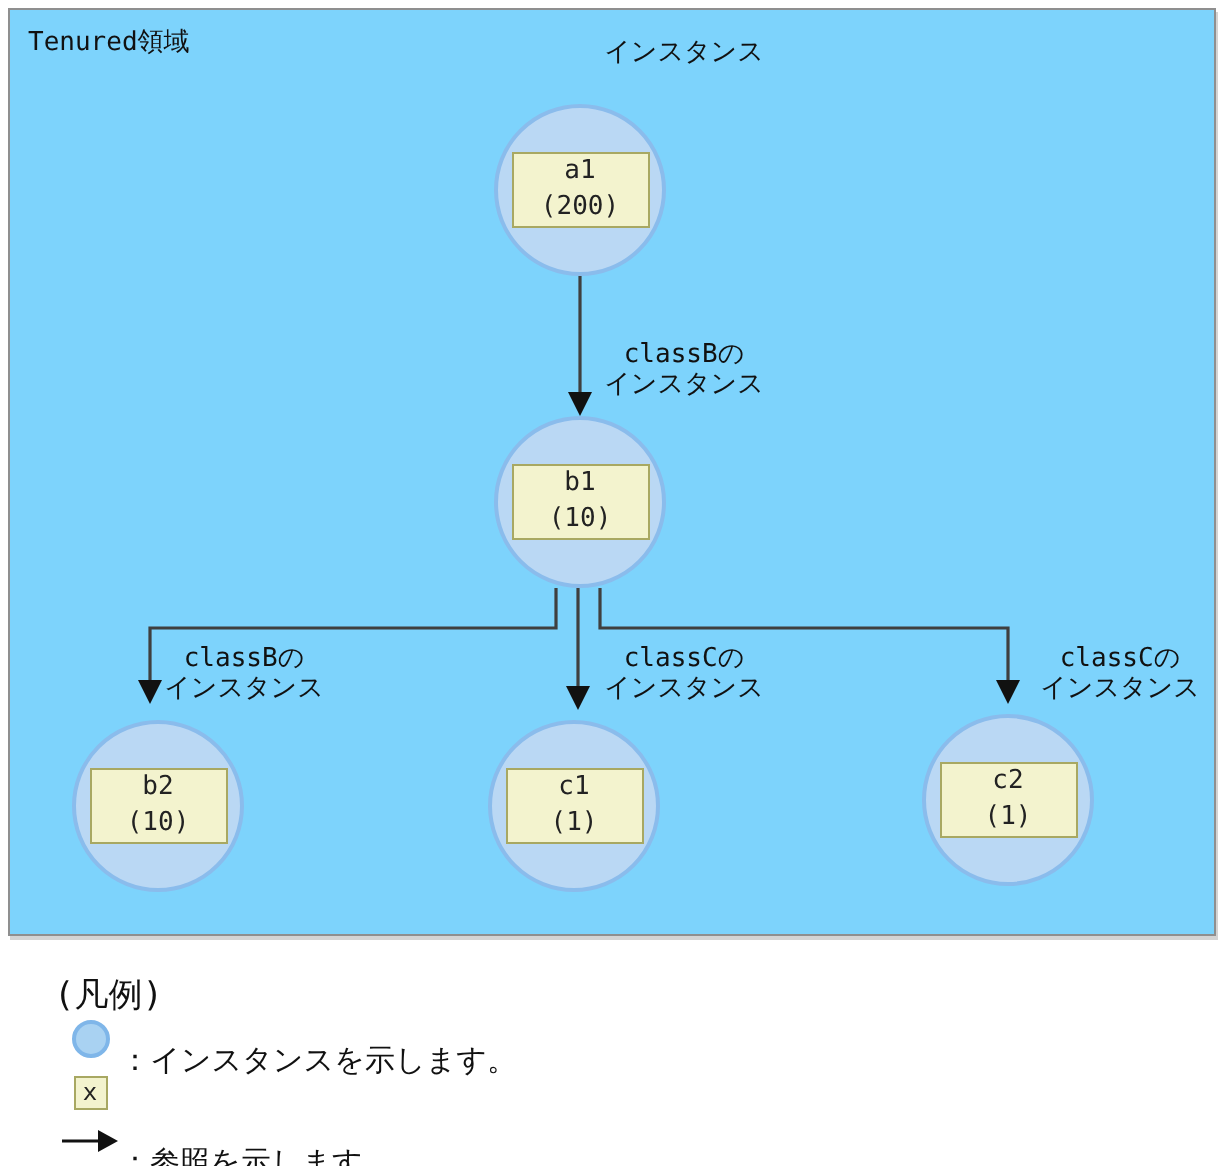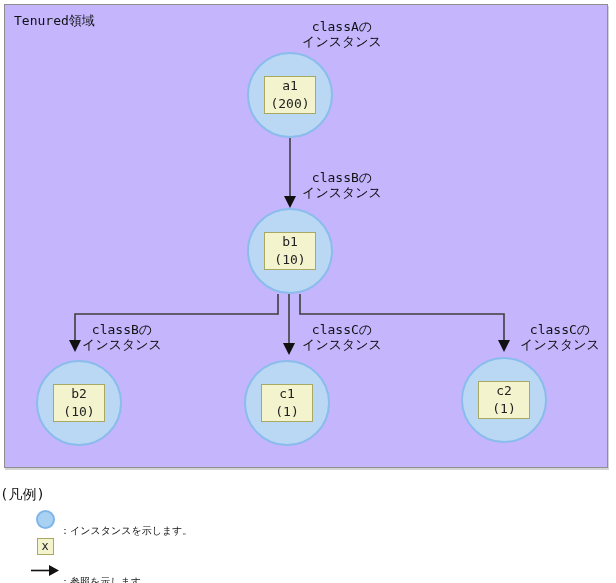--- a/index.html
+++ b/index.html
@@ -13,21 +13,21 @@
     background: #ffffff;
     overflow: hidden;
   }
 
   
   .tenured-box {
     position: absolute;
     left: 4px; top: 4px;
     width: 604px; height: 464px;
     border: 1px solid #8f8f8f;
-    background: #c4b5fd;
+    background: #7dd3fc;
     box-shadow: 1px 2px 0 rgba(170,170,170,0.5);
   }
   .area-title {
     position: absolute;
     left: 9px; top: 7px;
     font-size: 13px;
     white-space: nowrap;
   }
 
   
@@ -44,21 +44,21 @@
     position: absolute;
     width: 86px; height: 86px;
     border-radius: 50%;
     background: #BAD8F4;
     border: 2px solid #8ABCEC;
     display: flex;
     align-items: center;
     justify-content: center;
   }
   .varbox {
-    width: 52px; height: 38px;
+    width: 69px; height: 38px;
     background: #F3F3CE;
     border: 1px solid #A8A862;
     text-align: center;
     font-size: 13px;
     line-height: 18px;
     color: #222;
     overflow: hidden;
   }
 
   
@@ -67,22 +67,22 @@
     width: 120px;
     text-align: center;
     font-size: 13px;
     line-height: 15px;
     white-space: nowrap;
   }
 
   
   .legend-title {
     position: absolute;
-    left: 0; top: 486px;
-    font-size: 14px;
+    left: 27px; top: 486px;
+    font-size: 17px;
     white-space: nowrap;
   }
   .legend-row {
     position: absolute;
     left: 30px;
     height: 22px;
     display: flex;
     align-items: center;
   }
   .icon-slot {
@@ -105,21 +105,21 @@
     border: 1px solid #A8A862;
     font-size: 12px;
     line-height: 15px;
     text-align: center;
     color: #222;
     display: inline-block;
   }
   .legend-arrow-line { stroke: #111; stroke-width: 1.6; }
   .legend-arrow-head { fill: #111; }
   .legend-text {
-    font-size: 10px;
+    font-size: 15px;
     white-space: nowrap;
     margin-top: 23px;
   }
 </style>
 </head>
 <body>
 
 <div class="canvas">
 
   <div class="tenured-box">
@@ -135,21 +135,20 @@
     <polygon class="head" points="69,340 81,340 75,352"></polygon>
 
     <path class="conn" d="M289,294 L289,344"></path>
     <polygon class="head" points="283,343 295,343 289,355"></polygon>
 
     <path class="conn" d="M300,294 L300,314 L504,314 L504,341"></path>
     <polygon class="head" points="498,340 510,340 504,352"></polygon>
   </svg>
 
   <div class="node-label" style="left:282px; top:19px;">
-    <div>classAの</div>
     <div>インスタンス</div>
   </div>
   <div class="node-label" style="left:282px; top:170px;">
     <div>classBの</div>
     <div>インスタンス</div>
   </div>
   <div class="node-label" style="left:62px; top:322px;">
     <div>classBの</div>
     <div>インスタンス</div>
   </div>

